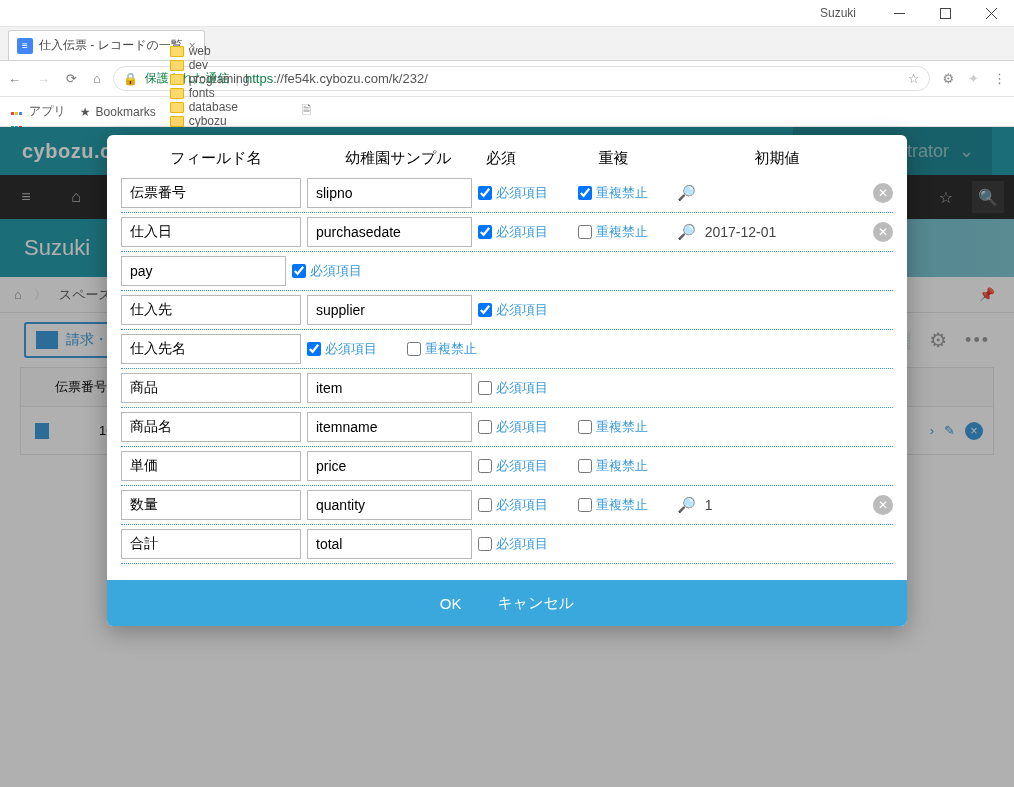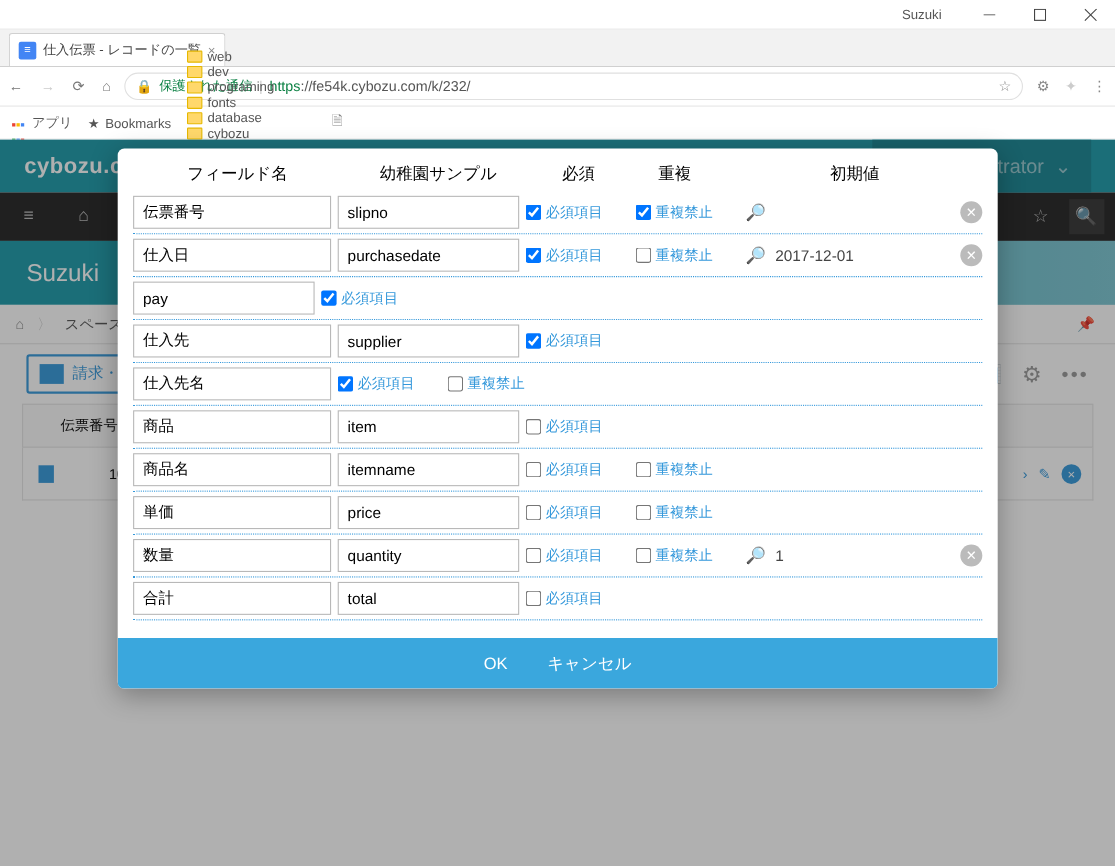--- a/index.html
+++ b/index.html
@@ -63,21 +63,21 @@
 .row-icon { width:14px;height:16px;background:#3498db; }
 .row-right { position:absolute; right:10px; display:flex; gap:10px; align-items:center; color:#3498db; }
 .blue-circle{width:18px;height:18px;border-radius:50%;background:#3498db;color:#fff;display:flex;align-items:center;justify-content:center;font-size:12px;}
 
 
 .overlay { position: absolute; inset: 0; background: rgba(30,30,30,0.35); display:flex; align-items:flex-start; justify-content:center; }
 .dialog { width: 800px; background:#fff; border-radius:6px; margin-top: 8px; box-shadow: 0 6px 24px rgba(0,0,0,0.3); overflow:hidden; }
 .dlg-head { display:flex; padding: 14px 14px 6px 14px; font-size:15px; color:#000000; }
 .col-name { width: 190px; text-align:center; }
 .col-code { width: 175px; text-align:center; }
-.col-req  { width: 80px; text-align:center; }
+.col-req  { width: 80px; }
 .col-uniq { width: 95px; text-align:center; }
 .col-init { flex:1; text-align:center; }
 
 .rows { padding: 0 14px 16px 14px; }
 .frow { display:flex; align-items:center; border-bottom:1px dotted #3498db; padding:4px 0; gap:6px; min-height:38px;}
 .frow input[type=text] { height:30px; border:1px solid #b8b8b8; padding:0 8px; font-size:14px; }
 .inp-name { width: 180px; }
 .inp-code { width: 165px; }
 .cell-req { width: 94px; display:flex; align-items:center; gap:4px; font-size:13px; color:#3498db; }
 .cell-uniq { width: 94px; display:flex; align-items:center; gap:4px; font-size:13px; color:#3498db; }

